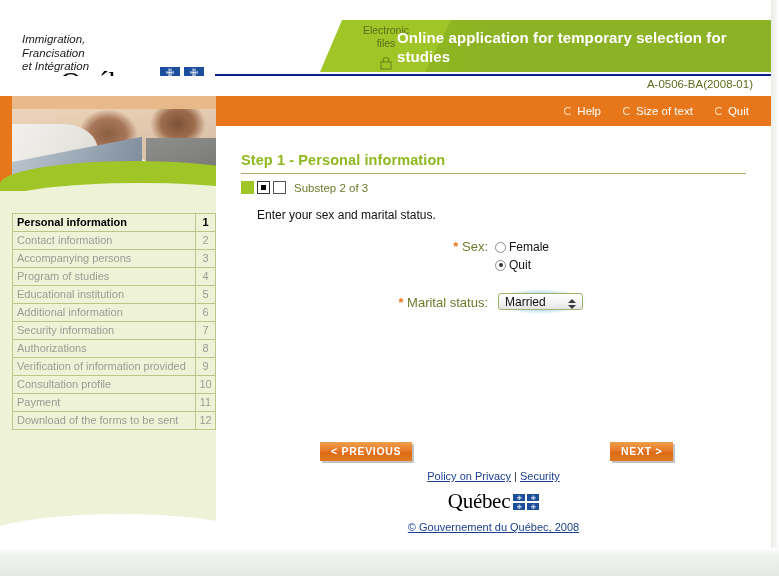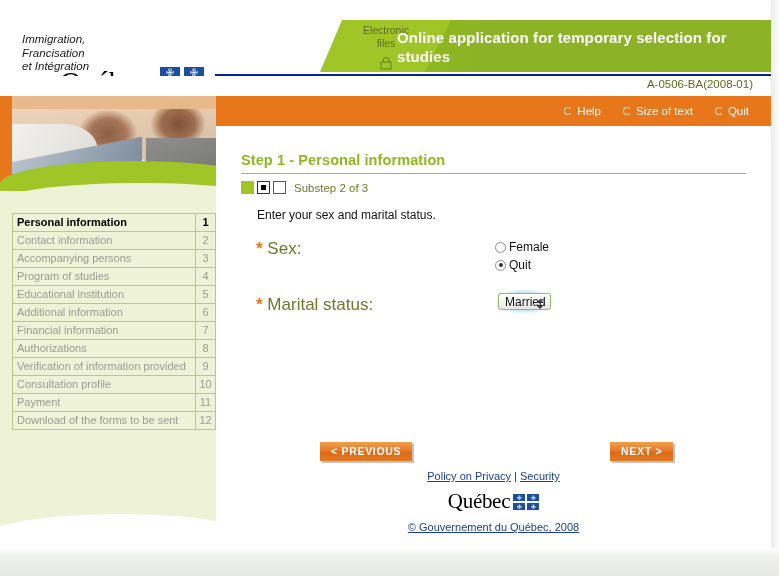--- a/index.html
+++ b/index.html
@@ -364,25 +364,25 @@
     left: 0; top: 112px;
     width: 555px;
   }
   .field-row {
     display: flex;
     align-items: flex-start;
     margin-bottom: 4px;
   }
   .field-label {
     width: 272px;
-    font-size: 17px;
+    text-align: right;
+    font-size: 13px;
     color: #6b7a2a;
     padding-top: 1px;
     white-space: nowrap;
-    padding-left: 40px;
   }
   .req-star { color: #e8761b; font-weight: bold; }
   .field-ctl {
     margin-left: 7px;
   }
   .radio-line {
     display: flex;
     align-items: center;
     gap: 3px;
     font-size: 12px;
@@ -413,21 +413,21 @@
     border-radius: 7px;
     background: radial-gradient(ellipse at center, rgba(126,190,230,0.75) 35%, rgba(126,190,230,0) 72%);
   }
   .fake-select {
     width: 118px; height: 19px;
     border: 1px solid #9fb36a;
     border-radius: 3px;
     background: linear-gradient(180deg, #ffffff 0%, #f3f3f3 55%, #e4e4e4 100%);
     font-size: 12px;
     color: #111111;
-    padding: 1px 4px 0 6px;
+    padding: 1px 36px 0 6px;
     line-height: 17px;
     position: relative;
     overflow: hidden;
   }
   .sel-arrows {
     position: absolute;
     right: 5px; top: 2px;
     width: 9px; height: 15px;
     display: flex;
     flex-direction: column;
@@ -646,21 +646,21 @@
               </tr>
               <tr>
                 <td>Educational institution</td>
                 <td class="num">5</td>
               </tr>
               <tr>
                 <td>Additional information</td>
                 <td class="num">6</td>
               </tr>
               <tr>
-                <td>Financial information</td>
+                <td>Security information</td>
                 <td class="num">7</td>
               </tr>
               <tr>
                 <td>Authorizations</td>
                 <td class="num">8</td>
               </tr>
               <tr>
                 <td>Verification of information provided</td>
                 <td class="num">9</td>
               </tr>

